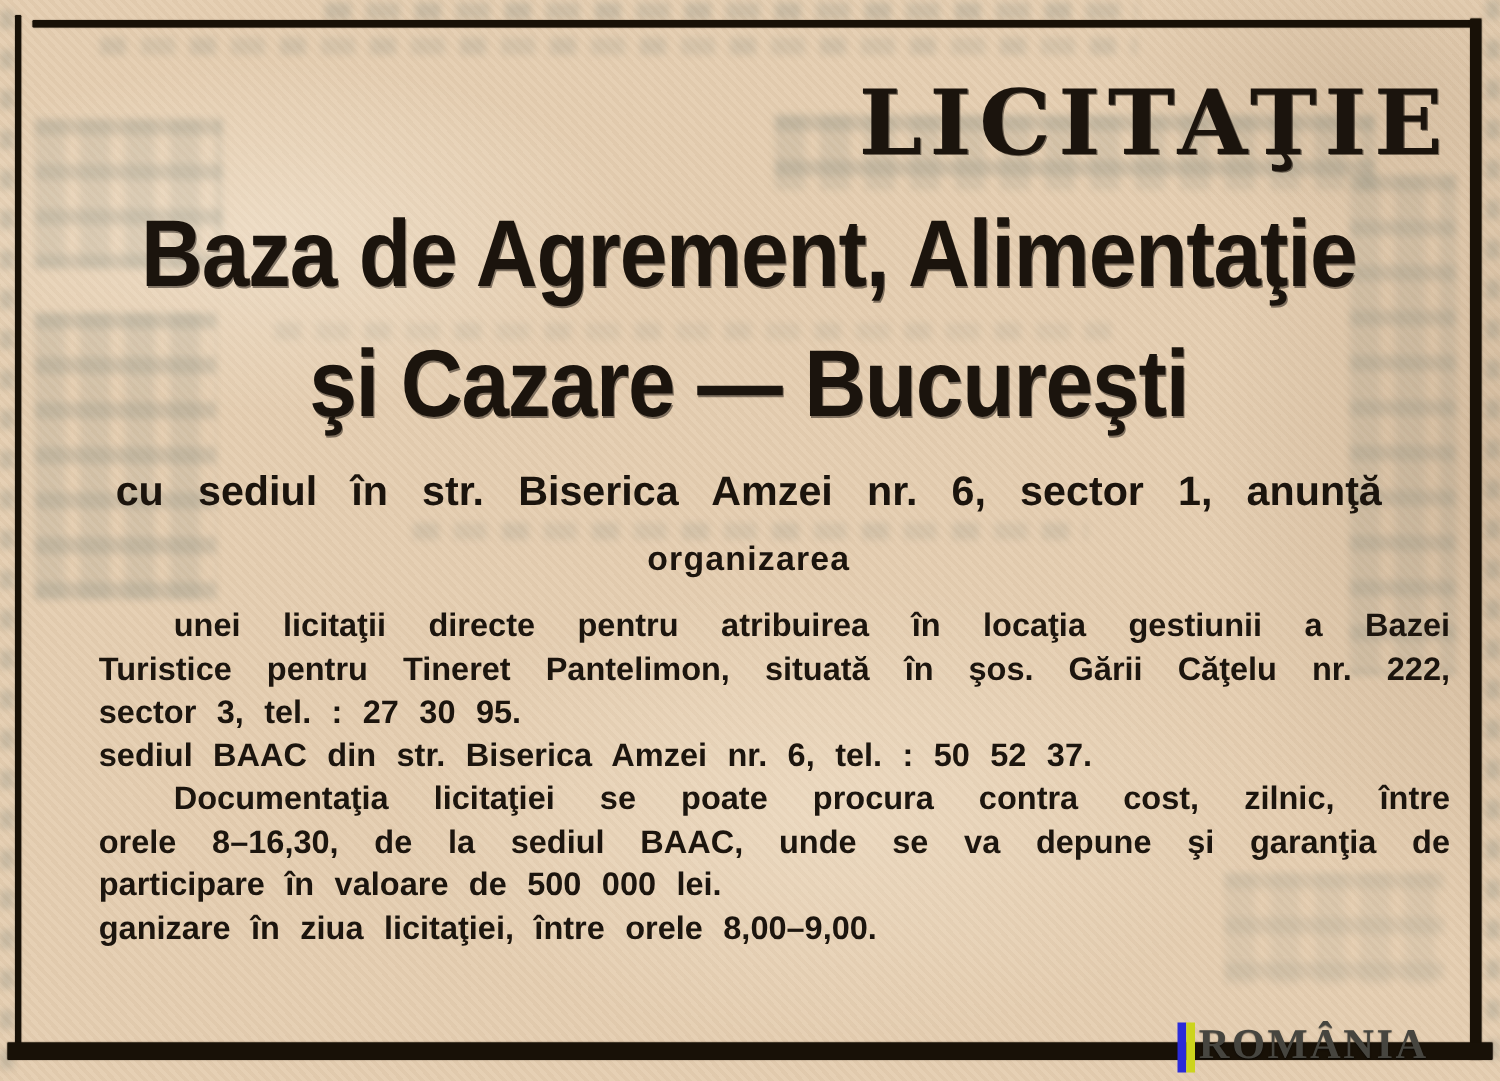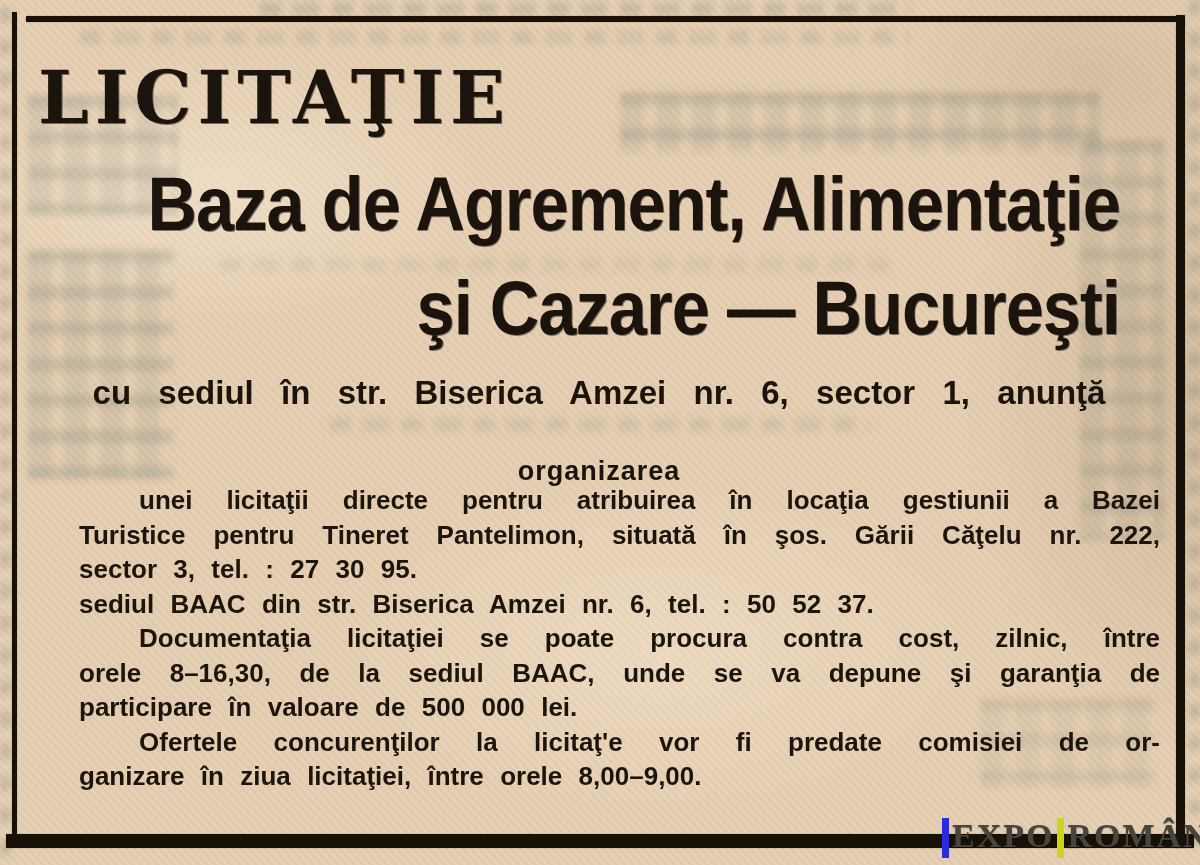--- a/index.html
+++ b/index.html
@@ -41,40 +41,40 @@
   .b{position:absolute;background:#181107;border-radius:1px;box-shadow:0 0 1px rgba(24,17,7,.7);}
   .b-top{left:26px;top:16px;width:1158px;height:6px;}
   .b-left{left:12px;top:12px;width:5px;height:828px;}
   .b-right{left:1176px;top:15px;width:9px;height:833px;}
   .b-bottom{left:6px;top:834px;width:1188px;height:14px;}
 
   
   .content{position:absolute;left:38px;top:0;width:1122px;color:#1b140d;}
   .title{
     position:absolute;left:0;top:58px;width:100%;
-    text-align:left;
+    text-align:right;
     font-family:"DejaVu Serif", serif;font-weight:bold;
     font-size:72px;line-height:1.1;letter-spacing:6px;
     text-shadow:1px 1px 0 rgba(27,20,13,.55);
   }
-  .headline{position:absolute;left:16px;top:152px;width:100%;text-align:right;}
+  .headline{position:absolute;left:0;top:152px;width:100%;text-align:center;}
   .headline .hl{
     display:block;width:100%;
     font-weight:bold;font-size:76px;line-height:104px;letter-spacing:-1px;
     transform:scaleX(.9);transform-origin:50% 50%;
     text-shadow:1px 1px 0 rgba(27,20,13,.5);
     white-space:nowrap;
   }
   .address{
     position:absolute;left:0;top:374px;width:100%;
     text-align:center;font-weight:bold;font-size:33px;word-spacing:.55em;
     white-space:nowrap;
   }
   .organizing{
-    position:absolute;left:0;top:456px;width:100%;
+    position:absolute;left:0;top:432px;width:100%;
     text-align:center;font-weight:bold;font-size:27px;letter-spacing:1px;
   }
   .bodytext{
     position:absolute;left:0;top:483px;width:1122px;
     font-weight:bold;font-size:26px;line-height:34.5px;word-spacing:.35em;
     color:#1c150e;
   }
   .bline{white-space:nowrap;margin-left:41px;}
   .fill{white-space:normal;text-align:justify;text-align-last:justify;}
   .indent{padding-left:60px;}
@@ -130,27 +130,25 @@
     <div class="organizing">organizarea</div>
 
     <div class="bodytext">
       <div class="bline fill indent">unei licitaţii directe pentru atribuirea în locaţia gestiunii a Bazei</div>
       <div class="bline fill">Turistice pentru Tineret Pantelimon, situată în şos. Gării Căţelu nr. 222,</div>
       <div class="bline">sector 3, tel. : 27 30 95.</div>
       <div class="bline">sediul BAAC din str. Biserica Amzei nr. 6, tel. : 50 52 37.</div>
       <div class="bline fill indent">Documentaţia licitaţiei se poate procura contra cost, zilnic, între</div>
       <div class="bline fill">orele 8–16,30, de la sediul BAAC, unde se va depune şi garanţia de</div>
       <div class="bline">participare în valoare de 500 000 lei.</div>
-      <div class="bline fill indent">Ofertele concurenţilor la licitaţ'e vor fi predate comisiei de or-</div>
       <div class="bline">ganizare în ziua licitaţiei, între orele 8,00–9,00.</div>
     </div>
 
   </div>
 
   <div class="watermark">
     <span class="wm-bar blue"></span>
-    <span class="wm-text">EXPO</span>
     <span class="wm-bar yellow"></span>
     <span class="wm-text">ROMÂNIA</span>
 
   </div>
 
 </div>
 
 </body></html>

